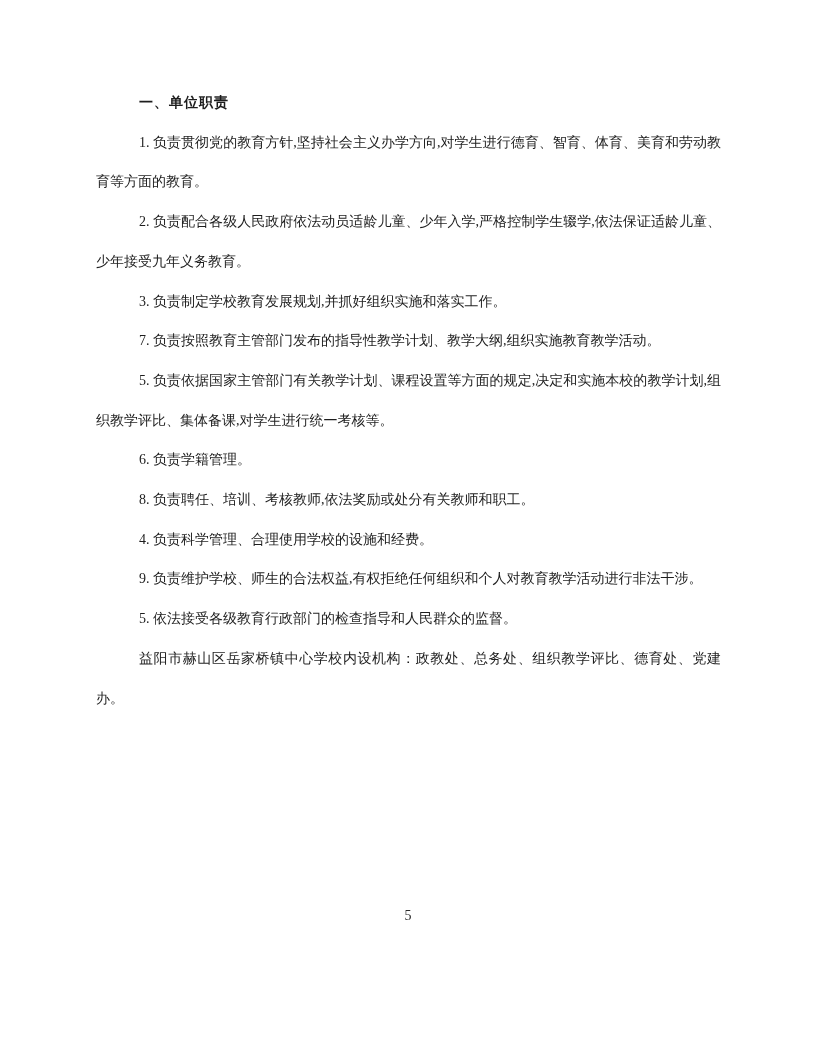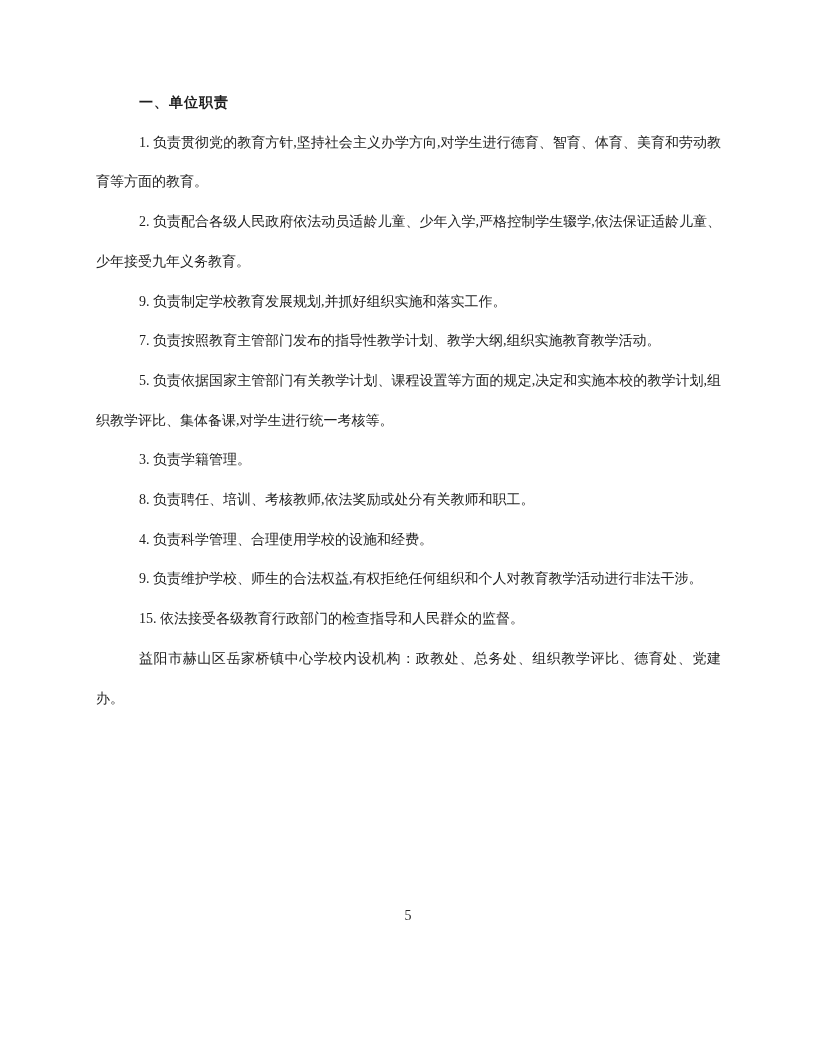--- a/index.html
+++ b/index.html
@@ -57,28 +57,28 @@
 </style>
 </head>
 <body>
 
 <div class="page">
 
   <div class="content">
     <h2 class="sec-heading">一、单位职责</h2>
     <p>1. 负责贯彻党的教育方针,坚持社会主义办学方向,对学生进行德育、智育、体育、美育和劳动教育等方面的教育。</p>
     <p>2. 负责配合各级人民政府依法动员适龄儿童、少年入学,严格控制学生辍学,依法保证适龄儿童、少年接受九年义务教育。</p>
-    <p>9. 负责制定学校教育发展规划,并抓好组织实施和落实工作。</p>
+    <p>3. 负责制定学校教育发展规划,并抓好组织实施和落实工作。</p>
     <p>7. 负责按照教育主管部门发布的指导性教学计划、教学大纲,组织实施教育教学活动。</p>
     <p>5. 负责依据国家主管部门有关教学计划、课程设置等方面的规定,决定和实施本校的教学计划,组织教学评比、集体备课,对学生进行统一考核等。</p>
-    <p>3. 负责学籍管理。</p>
+    <p>6. 负责学籍管理。</p>
     <p>8. 负责聘任、培训、考核教师,依法奖励或处分有关教师和职工。</p>
     <p>4. 负责科学管理、合理使用学校的设施和经费。</p>
     <p>9. 负责维护学校、师生的合法权益,有权拒绝任何组织和个人对教育教学活动进行非法干涉。</p>
-    <p>15. 依法接受各级教育行政部门的检查指导和人民群众的监督。</p>
+    <p>5. 依法接受各级教育行政部门的检查指导和人民群众的监督。</p>
     <p>益阳市赫山区岳家桥镇中心学校内设机构：政教处、总务处、组织教学评比、德育处、党建办。</p>
   </div>
 
   <div class="page-footer">
     <span>5</span>
   </div>
 
 </div>
 
 </body></html>

